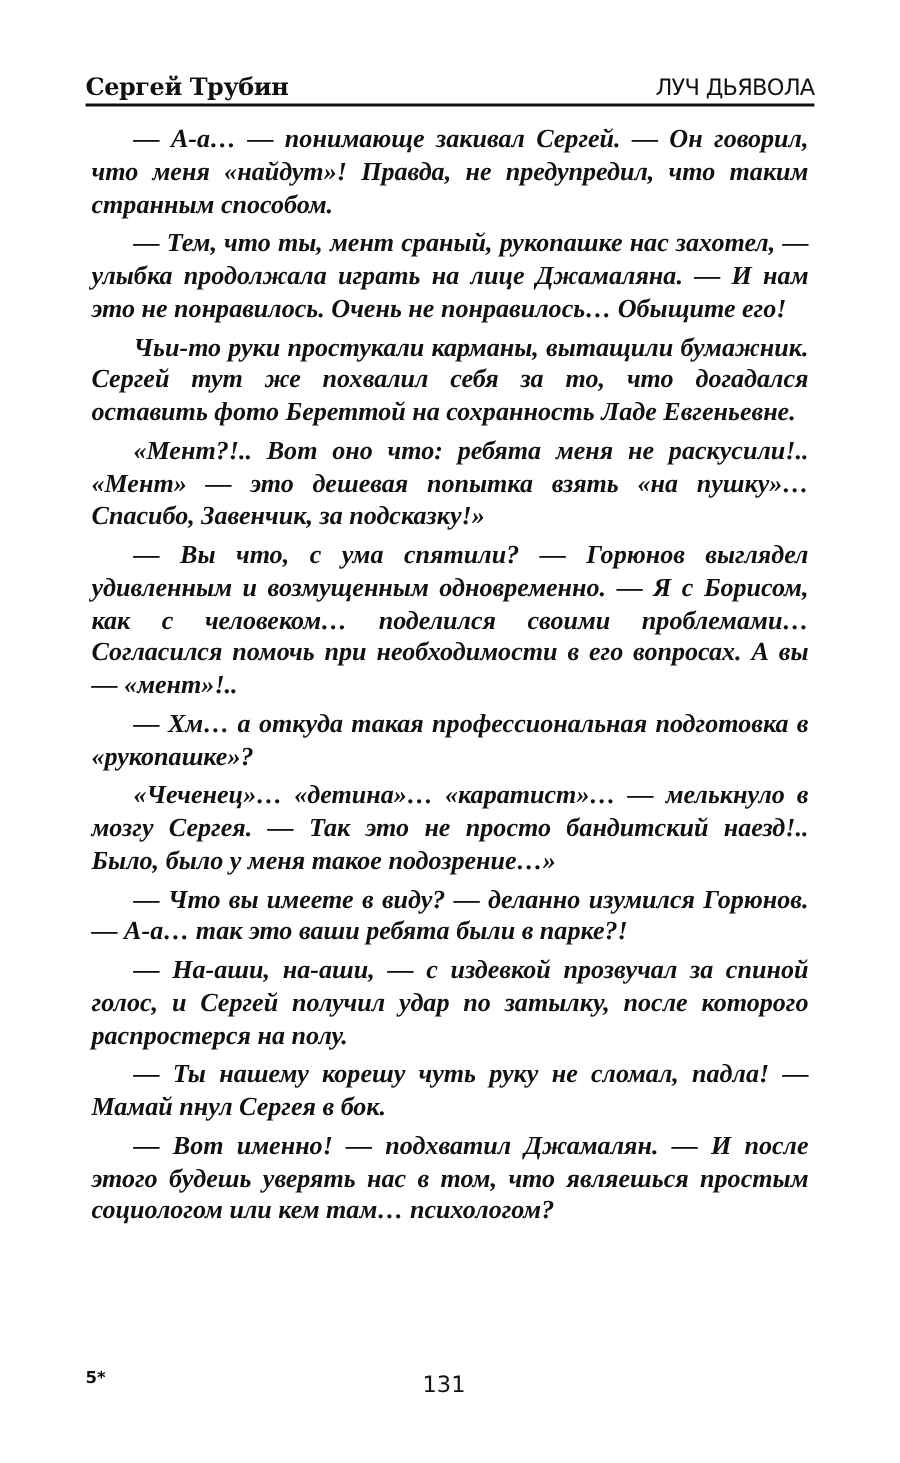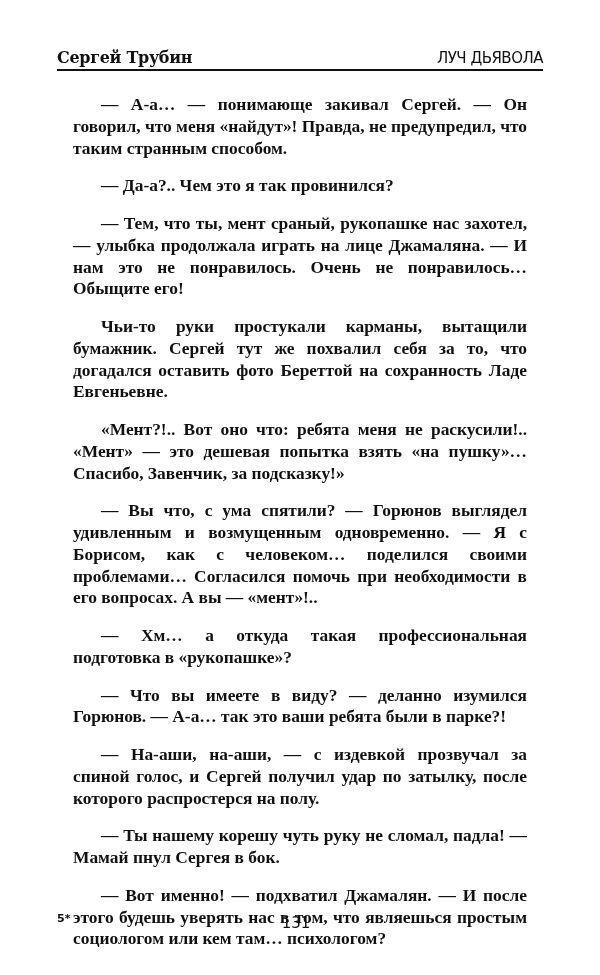--- a/index.html
+++ b/index.html
@@ -2,41 +2,41 @@
 <html><head>
 <meta charset="utf-8">
 <style>
   html, body { margin: 0; padding: 0; background: #ffffff; }
   body { width: 600px; height: 975px; position: relative; overflow: hidden; color: #111; }
   .page { position: absolute; left: 57px; top: 0; width: 486px; }
   .header { position: absolute; top: 47px; left: 0; width: 486px; height: 22px; border-bottom: 2px solid #111; }
   .header-author { position: absolute; left: 0; bottom: 2px; font-family: "DejaVu Serif", serif; font-weight: bold; font-size: 16px; letter-spacing: -0.3px; }
   .header-title { position: absolute; right: 0; bottom: 2px; font-family: "DejaVu Sans", sans-serif; font-weight: normal; font-size: 15px; letter-spacing: -0.5px; }
   .body { position: absolute; top: 78px; left: 0; width: 486px; font-family: "Liberation Serif", serif; font-weight: bold; font-size: 17.4px; line-height: 21.75px; text-align: justify; }
-  .body p { margin: 16px; text-indent: 28px; }
+  .body p { margin: 4px; text-indent: 28px; font-style: italic; }
   .footer-sig { position: absolute; top: 912px; left: 57px; font-family: "DejaVu Sans", sans-serif; font-weight: bold; font-size: 11px; }
   .footer-page { position: absolute; top: 914px; left: 0; width: 592px; text-align: center; font-family: "DejaVu Sans", sans-serif; font-size: 15px; }
 </style>
 </head>
 <body>
 
 <div class="page">
   <div class="header">
     <span class="header-author">Сергей Трубин</span>
     <span class="header-title">ЛУЧ ДЬЯВОЛА</span>
   </div>
 
   <div class="body">
     <p>— А-а… — понимающе закивал Сергей. — Он говорил, что меня «найдут»! Правда, не предупредил, что таким странным способом.</p>
-    <p>— Да-а?.. Чем это я так провинился?</p>
     <p>— Тем, что ты, мент сраный, рукопашке нас захотел, — улыбка продолжала играть на лице Джамаляна. — И нам это не понравилось. Очень не понравилось… Обыщите его!</p>
     <p>Чьи-то руки простукали карманы, вытащили бумажник. Сергей тут же похвалил себя за то, что догадался оставить фото Береттой на сохранность Ладе Евгеньевне.</p>
     <p>«Мент?!.. Вот оно что: ребята меня не раскусили!.. «Мент» — это дешевая попытка взять «на пушку»… Спасибо, Завенчик, за подсказку!»</p>
     <p>— Вы что, с ума спятили? — Горюнов выглядел удивленным и возмущенным одновременно. — Я с Борисом, как с человеком… поделился своими проблемами… Согласился помочь при необходимости в его вопросах. А вы — «мент»!..</p>
     <p>— Хм… а откуда такая профессиональная подготовка в «рукопашке»?</p>
+    <p>«Чеченец»… «детина»… «каратист»… — мелькнуло в мозгу Сергея. — Так это не просто бандитский наезд!.. Было, было у меня такое подозрение…»</p>
     <p>— Что вы имеете в виду? — деланно изумился Горюнов. — А-а… так это ваши ребята были в парке?!</p>
     <p>— На-аши, на-аши, — с издевкой прозвучал за спиной голос, и Сергей получил удар по затылку, после которого распростерся на полу.</p>
     <p>— Ты нашему корешу чуть руку не сломал, падла! — Мамай пнул Сергея в бок.</p>
     <p>— Вот именно! — подхватил Джамалян. — И после этого будешь уверять нас в том, что являешься простым социологом или кем там… психологом?</p>
   </div>
 </div>
 
 <div class="footer-sig">5*</div>
 <div class="footer-page">131</div>
 

